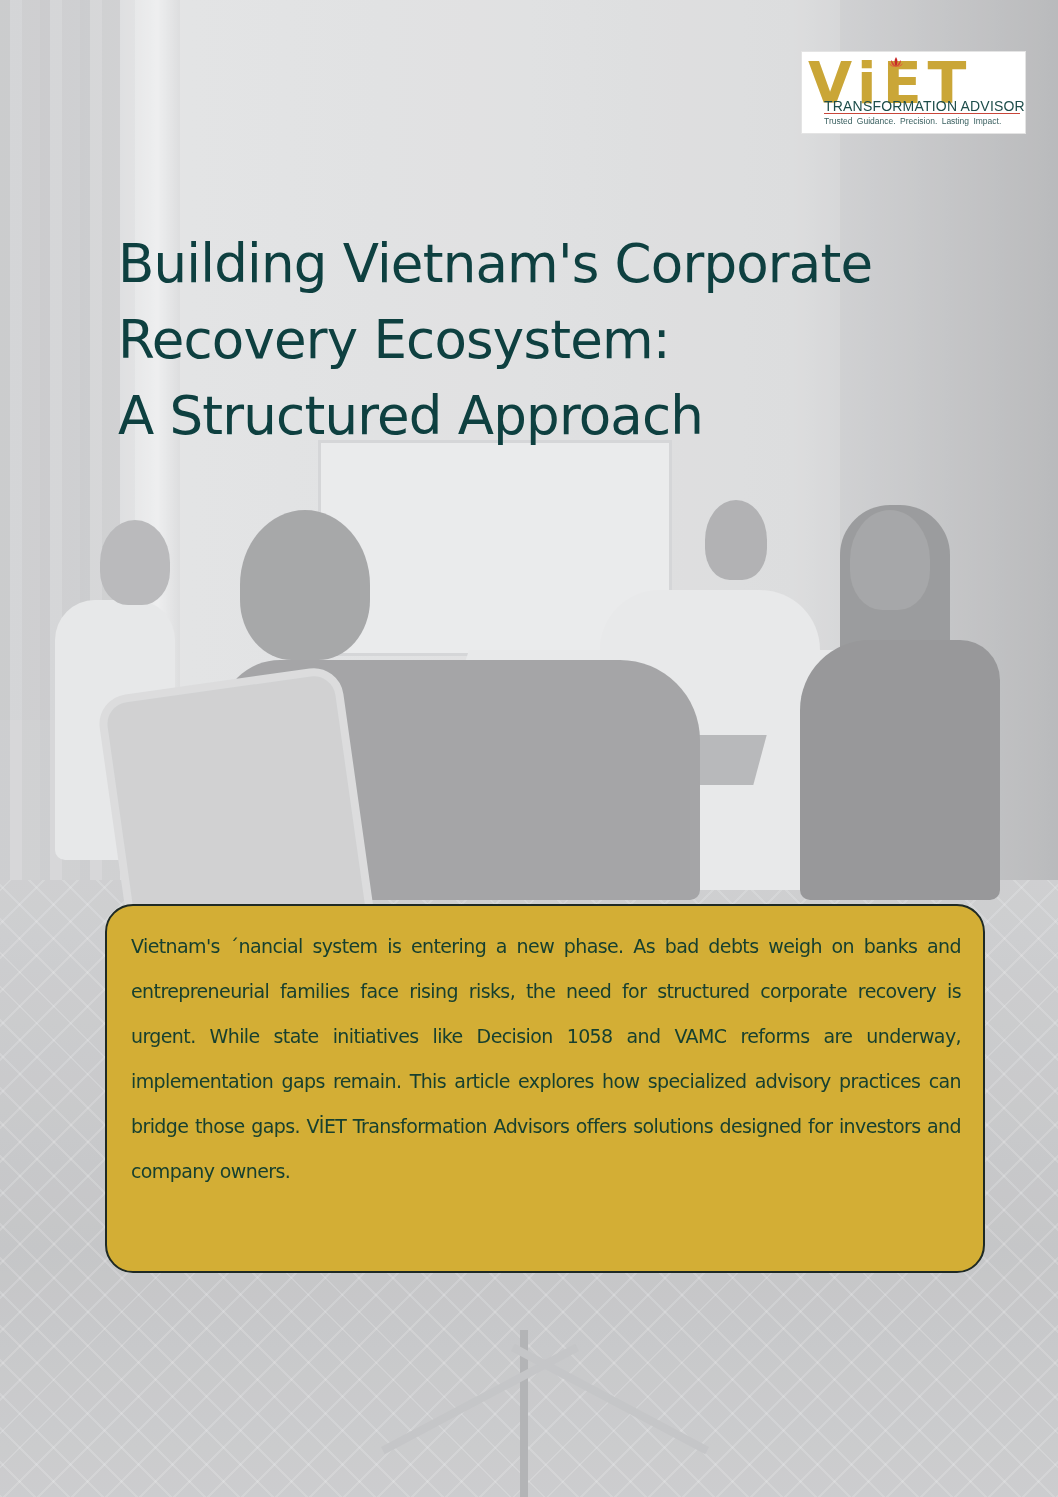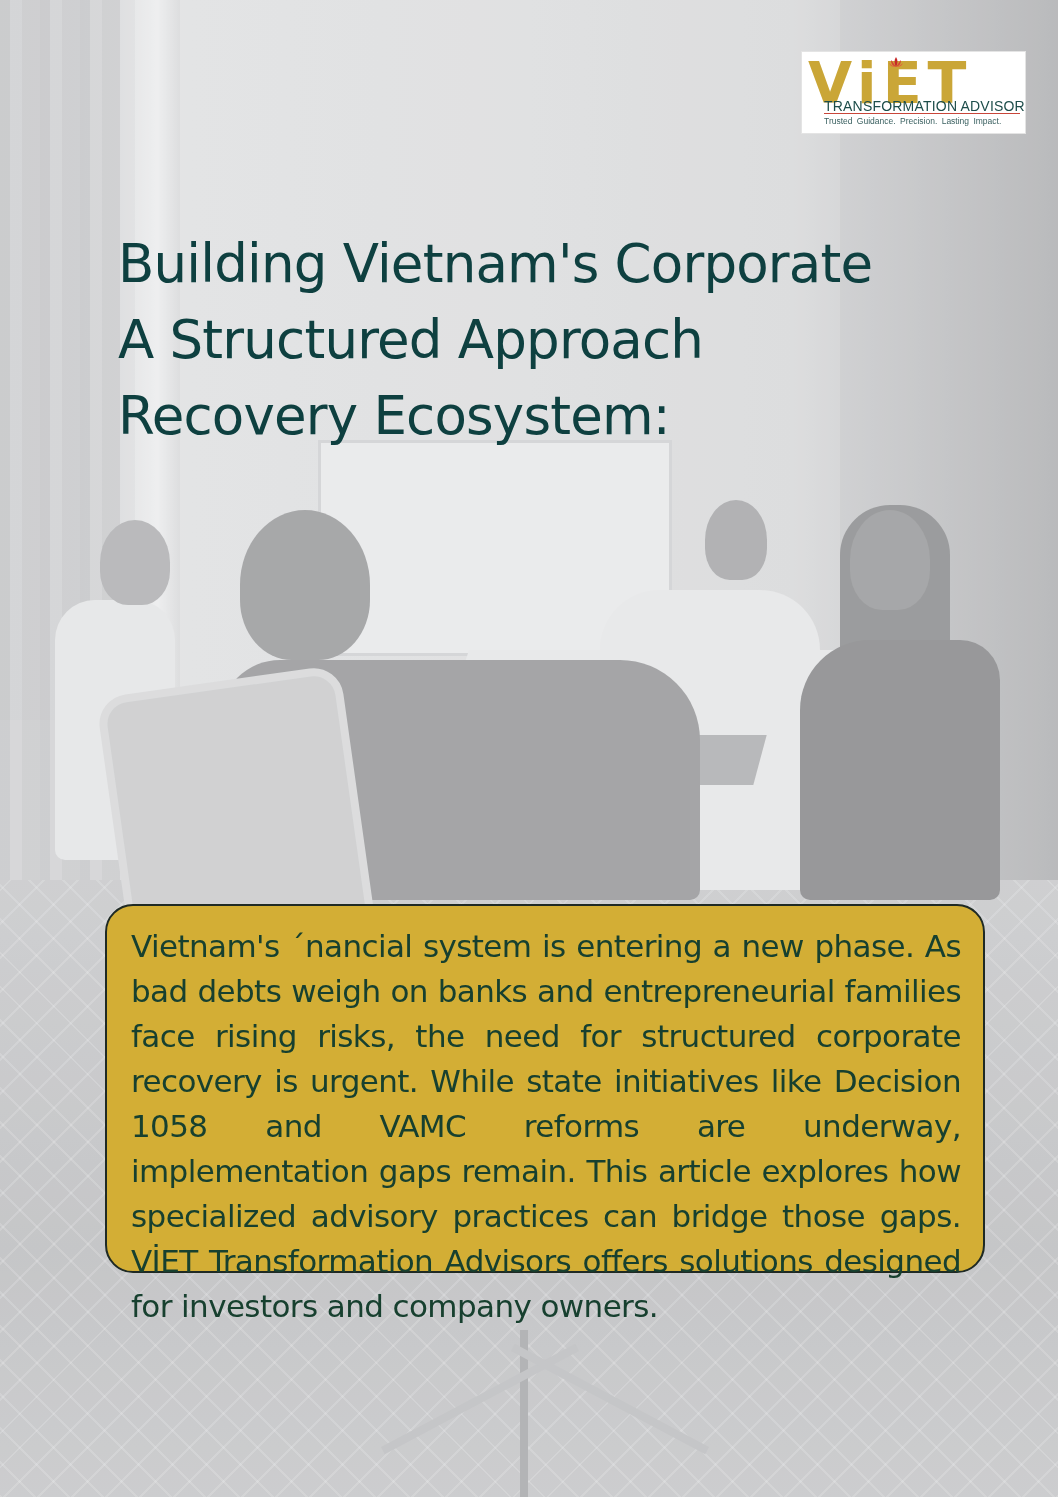--- a/index.html
+++ b/index.html
@@ -60,21 +60,21 @@
 
     
     .title { position: absolute; left: 118px; top: 226px; margin: 0;
       font-family: "DejaVu Sans", sans-serif; font-weight: normal; font-size: 53px; line-height: 76px;
       color: #0e4040; letter-spacing: -0.8px; }
     .title span { display: block; white-space: nowrap; }
 
     
     .card { position: absolute; left: 105px; top: 904px; width: 880px; height: 369px; box-sizing: border-box;
       background: #d3ae35; border: 2px solid #1f2a24; border-radius: 28px; padding: 18px 22px 0 24px; }
-    .card p { margin: 0; font-family: "DejaVu Sans", sans-serif; font-size: 31px; line-height: 45px;
+    .card p { margin: 0; font-family: "DejaVu Sans", sans-serif; font-size: 19px; line-height: 45px;
       color: #17402f; text-align: justify; letter-spacing: -0.6px; }
 
     
     .credit { position: absolute; left: 66px; top: 1410px; width: 460px;
       font-family: "Liberation Sans", sans-serif; font-size: 12.5px; line-height: 22px; color: #ececec; }
   </style>
 </head>
 <body>
 
 <div class="page">
@@ -113,22 +113,22 @@
       <path d="M0 7 C1 10 4 11 7 11 C4 10 2 9 0 7 Z" fill="#e65a3c"></path>
       <path d="M14 7 C13 10 10 11 7 11 C10 10 12 9 14 7 Z" fill="#e65a3c"></path>
     </svg>
     <div class="logo-sub">TRANSFORMATION ADVISORS</div>
     <div class="logo-rule"></div>
     <div class="logo-tag">Trusted Guidance.  Precision.  Lasting Impact.</div>
   </div>
 
   <h1 class="title">
     <span>Building Vietnam's Corporate</span>
+    <span>Recovery Ecosystem:</span>
     <span>A Structured Approach</span>
-    <span>Recovery Ecosystem:</span>
   </h1>
 
   <div class="card">
     <p>Vietnam's ´nancial system is entering a new phase. As bad debts weigh on banks and entrepreneurial families face rising risks, the need for structured corporate recovery is urgent. While state initiatives like Decision 1058 and VAMC reforms are underway, implementation gaps remain. This article explores how specialized advisory practices can bridge those gaps. VİET Transformation Advisors offers solutions designed for investors and company owners.</p>
   </div>
 
 
 </div>
 
 </body></html>

